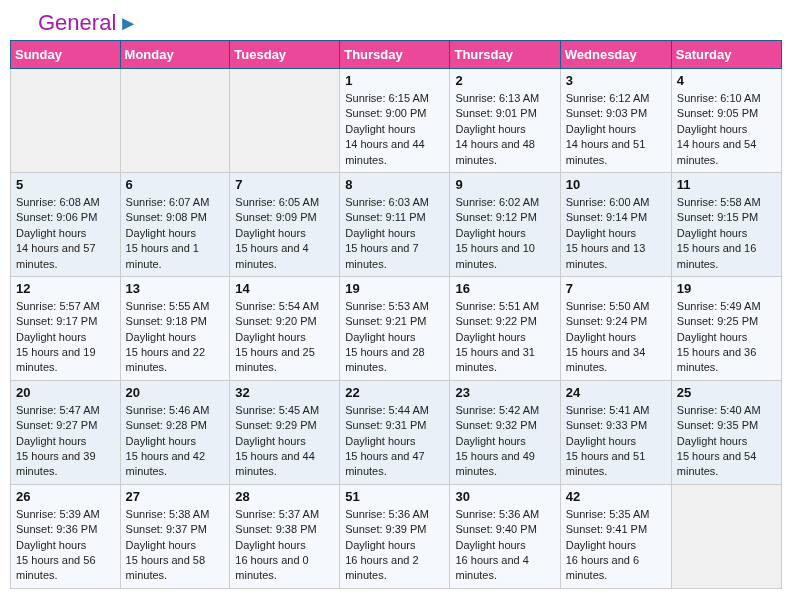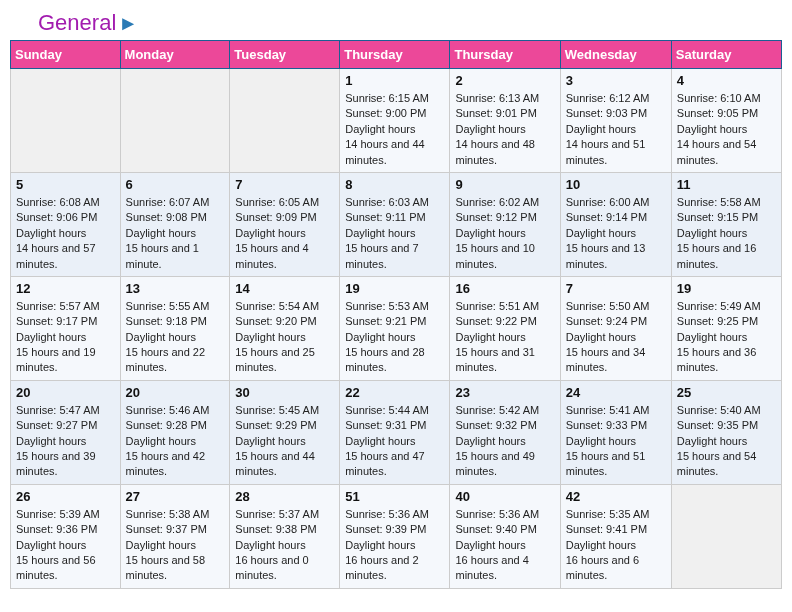--- a/index.html
+++ b/index.html
@@ -294,21 +294,21 @@
         <td>
           <span class="day-number">20</span>
           <div class="day-info">
             Sunrise: 5:46 AM<br>
             Sunset: 9:28 PM<br>
             Daylight hours<br>
             15 hours and 42 minutes.
           </div>
         </td>
         <td>
-          <span class="day-number">30</span>
+          <span class="day-number">32</span>
           <div class="day-info">
             Sunrise: 5:45 AM<br>
             Sunset: 9:29 PM<br>
             Daylight hours<br>
             15 hours and 44 minutes.
           </div>
         </td>
         <td>
           <span class="day-number">22</span>
           <div class="day-info">
@@ -377,21 +377,21 @@
         <td>
           <span class="day-number">51</span>
           <div class="day-info">
             Sunrise: 5:36 AM<br>
             Sunset: 9:39 PM<br>
             Daylight hours<br>
             16 hours and 2 minutes.
           </div>
         </td>
         <td>
-          <span class="day-number">40</span>
+          <span class="day-number">30</span>
           <div class="day-info">
             Sunrise: 5:36 AM<br>
             Sunset: 9:40 PM<br>
             Daylight hours<br>
             16 hours and 4 minutes.
           </div>
         </td>
         <td>
           <span class="day-number">42</span>
           <div class="day-info">

